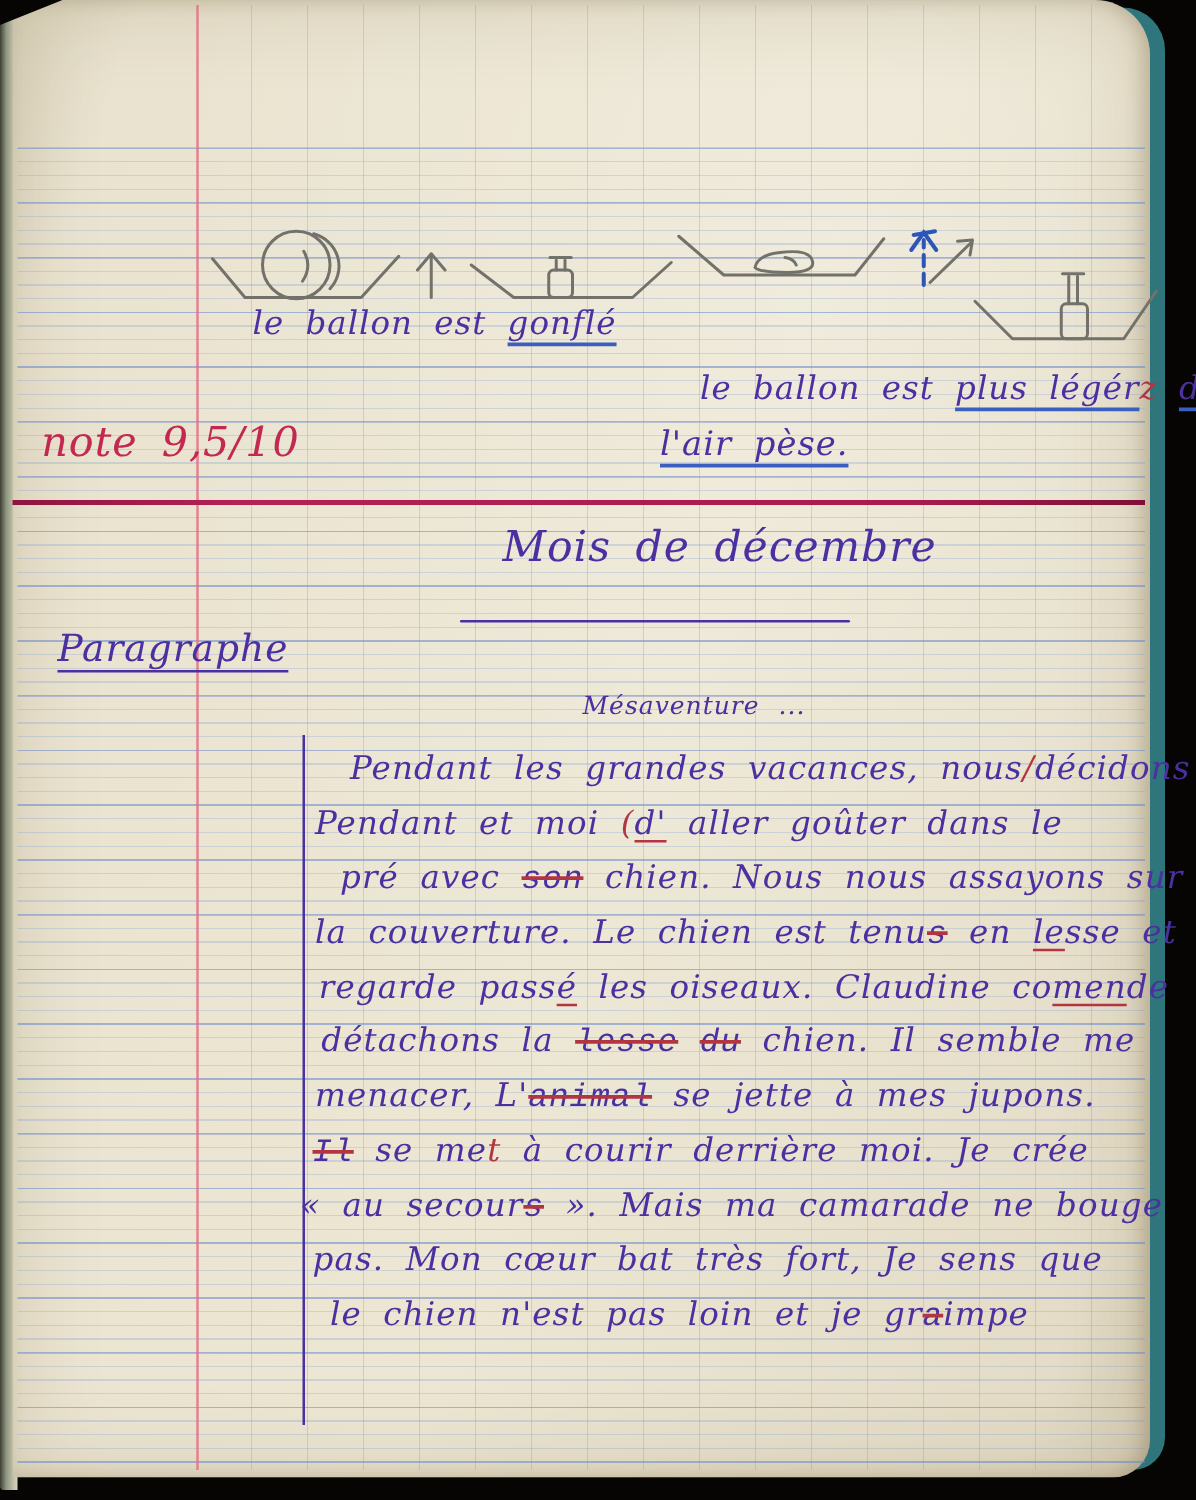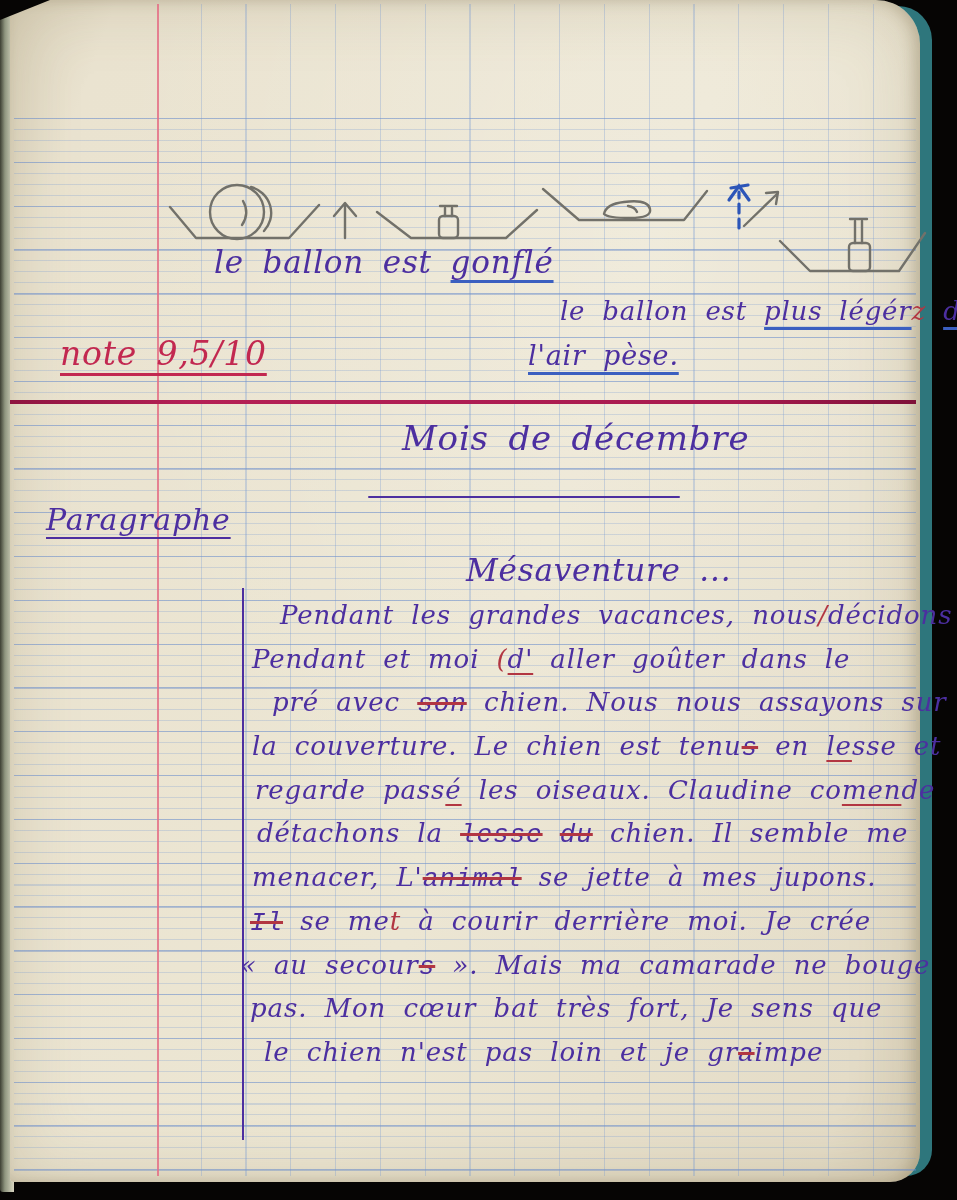--- a/index.html
+++ b/index.html
@@ -46,32 +46,32 @@
     background:rgba(228,112,134,.85);
   }
   
   .ink{position:absolute;color:#4c2fa0;font-style:italic;white-space:nowrap;
        letter-spacing:.8px;word-spacing:8px;}
   .seg-strike{text-decoration:line-through;text-decoration-color:#b23642;text-decoration-thickness:2.6px;font-family:Liberation Mono, monospace;}
   .seg-runder{text-decoration:underline;text-decoration-color:#b23642;text-decoration-thickness:2.4px;text-underline-offset:5px;}
   .seg-blunder{text-decoration:underline;text-decoration-color:#3b5fc0;text-decoration-thickness:2.6px;text-underline-offset:7px;}
   .seg-redmark{color:#b23642;}
   .underline-purple{text-decoration:underline;text-decoration-color:#4c2fa0;text-decoration-thickness:2.2px;text-underline-offset:7px;}
-  .underline-red{text-decoration:underline;text-decoration-color:#c22850;text-decoration-thickness:2.6px;text-underline-offset:8px;margin-left:27px;}
+  .underline-red{text-decoration-color:#c22850;text-decoration-thickness:2.6px;text-underline-offset:8px;}
   
-  .caption-gonfle{left:214px;top:244px;font-size:31px;}
+  .caption-gonfle{left:202px;top:244px;font-size:26px;}
   .caption-leger{left:560px;top:296px;font-size:26px;}
   .caption-pese{left:528px;top:340px;font-size:27px;}
   .grade{left:33px;top:334px;font-size:33px;color:#c22850;}
   .red-divider{position:absolute;left:10px;top:400px;width:906px;height:4px;
                background:linear-gradient(to right,#8e1440,#b52055 20%,#a81a4e 80%,#7e1038);}
   .month-title{left:402px;top:418px;font-size:34px;}
   .title-sep{position:absolute;left:368px;top:496px;width:312px;height:2.2px;background:#4c2fa0;border-radius:2px;}
   .exercise-label{left:46px;top:502px;font-size:30px;}
-  .essay-title{left:466px;top:552px;font-size:31px;}
+  .essay-title{left:466px;top:552px;font-size:20px;}
   .para-stroke{position:absolute;left:242px;top:588px;width:2.4px;height:552px;background:#4c2fa0;}
   .essay-body{position:absolute;left:252px;top:600px;width:690px;}
   .essay-line{position:relative;height:43.7px;font-size:26px;color:#4c2fa0;
               font-style:italic;white-space:nowrap;letter-spacing:.9px;word-spacing:8px;}
   .essay-line:nth-child(1){margin-left:28px;}
   .essay-line:nth-child(3){margin-left:20px;}
   .essay-line:nth-child(5){margin-left:3px;}
   .essay-line:nth-child(6){margin-left:5px;}
   .essay-line:nth-child(8){margin-left:-2px;}
   .essay-line:nth-child(9){margin-left:-12px;}

